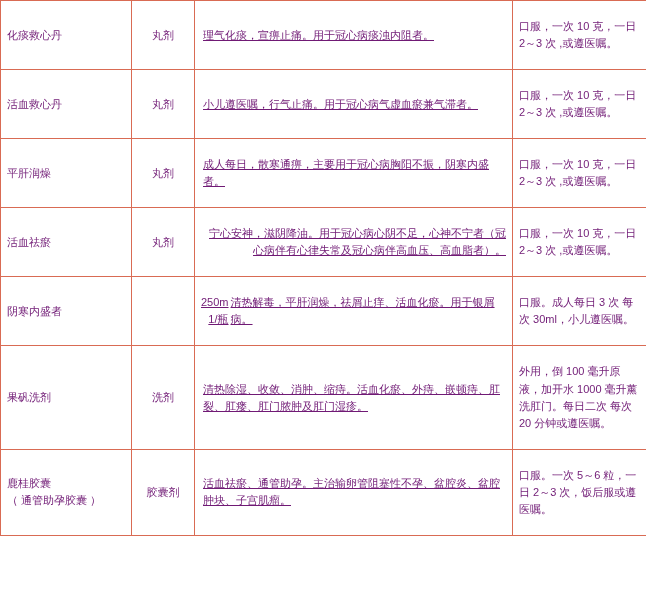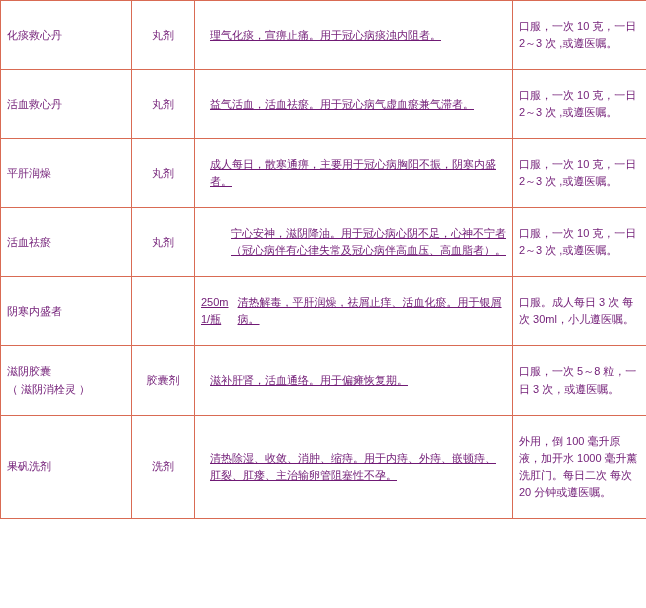--- a/index.html
+++ b/index.html
@@ -55,22 +55,22 @@
     text-align: right;
     white-space: pre-line;
   }
   .func-wrap {
     display: flex;
     align-items: flex-start;
     text-decoration: underline;
   }
   .func-wrap .spec {
     flex: 0 0 auto;
-    text-align: left;
-    margin-right: 9px;
+    text-align: right;
+    margin-right: 2px;
   }
   .func-wrap .txt {
     flex: 1 1 auto;
   }
   .sub {
     display: block;
   }
 </style>
 </head>
 <body>
@@ -101,21 +101,21 @@
 
     <tr>
       <td class="name">
         <span>活血救心丹</span>
         <span class="sub"></span>
       </td>
       <td class="form">丸剂</td>
       <td class="func">
         <div class="func-wrap">
           <span class="spec"></span>
-          <span class="txt">益气活血，活血祛瘀。用于冠心病气虚血瘀兼气滞者。</span>
+          <span class="txt">小儿遵医嘱，行气止痛。用于冠心病气虚血瘀兼气滞者。</span>
         </div>
       </td>
       <td class="usage">口服，一次 10 克，一日 2～3 次 ,或遵医嘱。</td>
     </tr>
 
     <tr>
       <td class="name">
         <span>平肝润燥</span>
         <span class="sub"></span>
       </td>
@@ -153,45 +153,45 @@
       <td class="func">
         <div class="func-wrap">
           <span class="spec">250m
 1/瓶</span>
           <span class="txt">清热解毒，平肝润燥，祛屑止痒、活血化瘀。用于银屑病。</span>
         </div>
       </td>
       <td class="usage">口服。成人每日 3 次 每次 30ml，小儿遵医嘱。</td>
     </tr>
 
-    <tr>
-      <td class="name">
-        <span>滋阴胶囊</span>
-        <span class="sub">（ 滋阴消栓灵 ）</span>
-      </td>
-      <td class="form">胶囊剂</td>
-      <td class="func">
-        <div class="func-wrap">
-          <span class="spec"></span>
-          <span class="txt">滋补肝肾，活血通络。用于偏瘫恢复期。</span>
-        </div>
-      </td>
-      <td class="usage">口服，一次 5～8 粒，一日 3 次，或遵医嘱。</td>
-    </tr>
 
     <tr>
       <td class="name">
         <span>果矾洗剂</span>
         <span class="sub"></span>
       </td>
       <td class="form">洗剂</td>
       <td class="func">
         <div class="func-wrap">
           <span class="spec"></span>
-          <span class="txt">清热除湿、收敛、消肿、缩痔。用于内痔、外痔、嵌顿痔、肛裂、肛瘘、主治输卵管阻塞性不孕。</span>
+          <span class="txt">清热除湿、收敛、消肿、缩痔。活血化瘀、外痔、嵌顿痔、肛裂、肛瘘、肛门脓肿及肛门湿疹。</span>
         </div>
       </td>
       <td class="usage">外用，倒 100 毫升原液，加开水 1000 毫升薰洗肛门。每日二次 每次 20 分钟或遵医嘱。</td>
     </tr>
 
+    <tr>
+      <td class="name">
+        <span>鹿桂胶囊</span>
+        <span class="sub">（ 通管助孕胶囊 ）</span>
+      </td>
+      <td class="form">胶囊剂</td>
+      <td class="func">
+        <div class="func-wrap">
+          <span class="spec"></span>
+          <span class="txt">活血祛瘀、通管助孕。主治输卵管阻塞性不孕、盆腔炎、盆腔肿块、子宫肌瘤。</span>
+        </div>
+      </td>
+      <td class="usage">口服。一次 5～6 粒，一日 2～3 次，饭后服或遵医嘱。</td>
+    </tr>
 
   </tbody>
 </table>
 
 </body></html>

